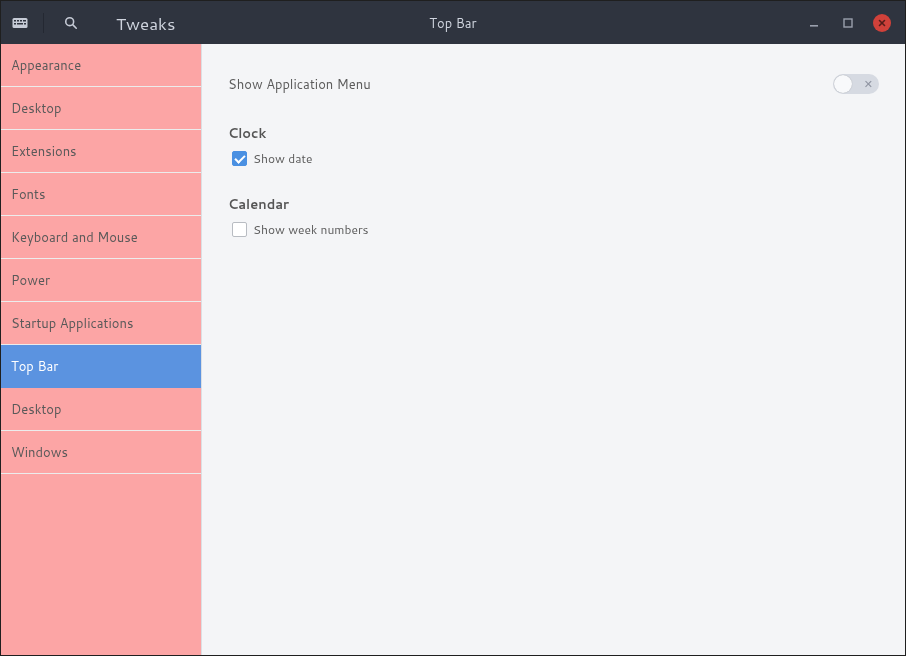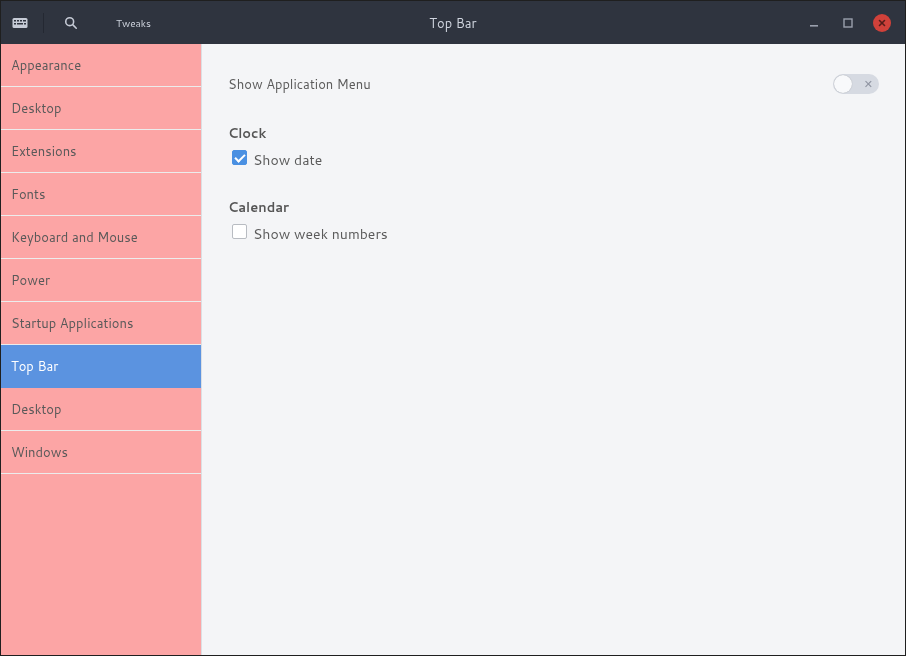--- a/index.html
+++ b/index.html
@@ -46,21 +46,21 @@
     height: 26px;
     display: inline-flex;
     align-items: center;
     justify-content: center;
     border-radius: 3px;
     cursor: pointer;
   }
   .search-btn svg { width: 14px; height: 14px; }
   .tb-appname {
     margin-left: 22px;
-    font-size: 10px;
+    font-size: 17px;
     color: #cfd4de;
   }
   .tb-title {
     position: absolute;
     left: 0; right: 0;
     text-align: center;
     font-size: 13px;
     font-weight: 500;
     color: #cfd4de;
     pointer-events: none;
@@ -132,24 +132,24 @@
   }
   .section-title {
     font-size: 13px;
     font-weight: 700;
     color: #555;
     margin-top: 28px;
     margin-bottom: 8px;
   }
   .check-row {
     display: flex;
-    align-items: flex-start;
+    align-items: center;
     gap: 6px;
     margin: 5px 0 5px 4px;
-    font-size: 14px;
+    font-size: 12px;
     color: #5b5b5b;
   }
   .checkbox {
     width: 15px;
     height: 15px;
     border: 1px solid #b8bcc2;
     border-radius: 2px;
     background: #fff;
     display: inline-flex;
     align-items: center;

